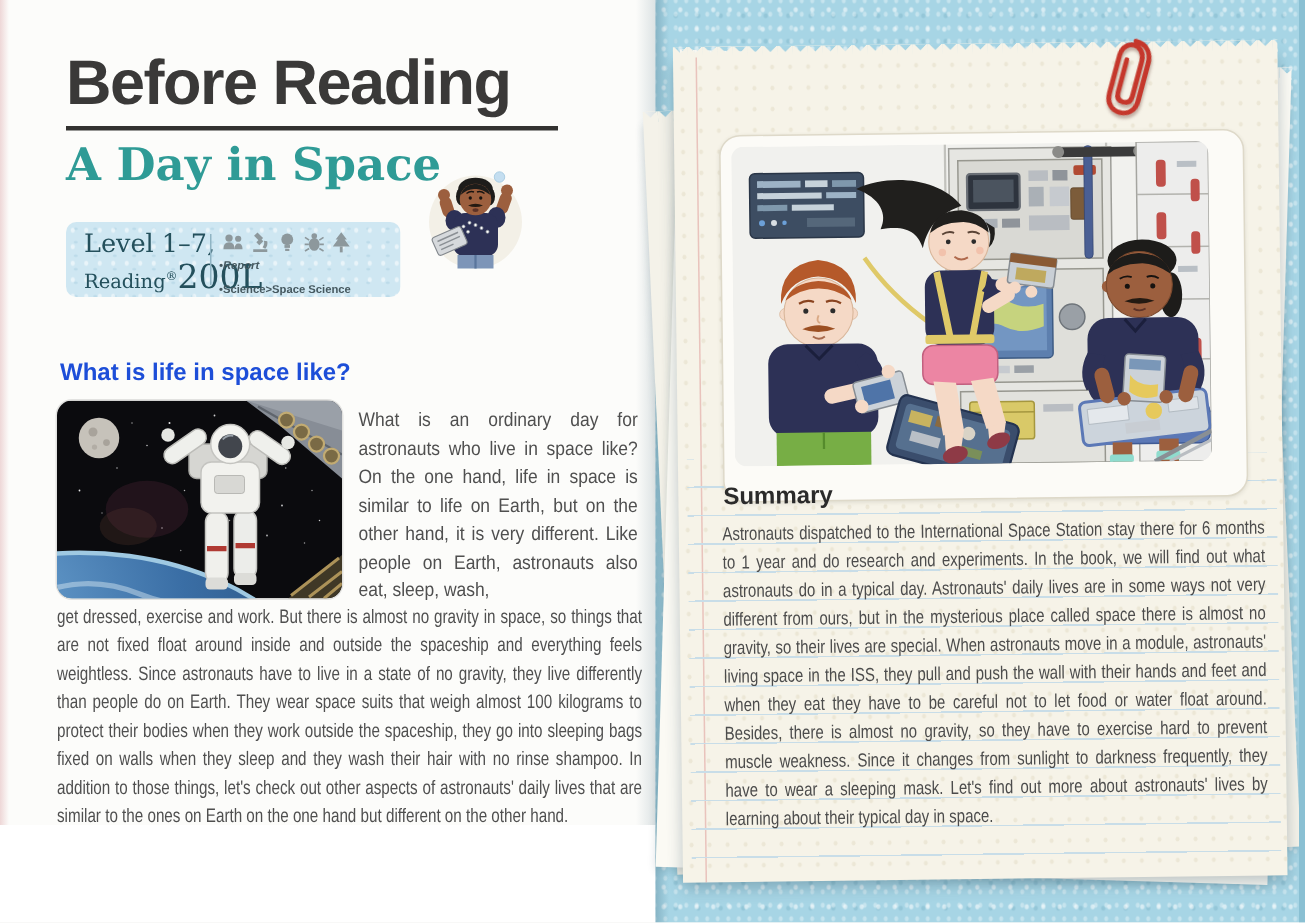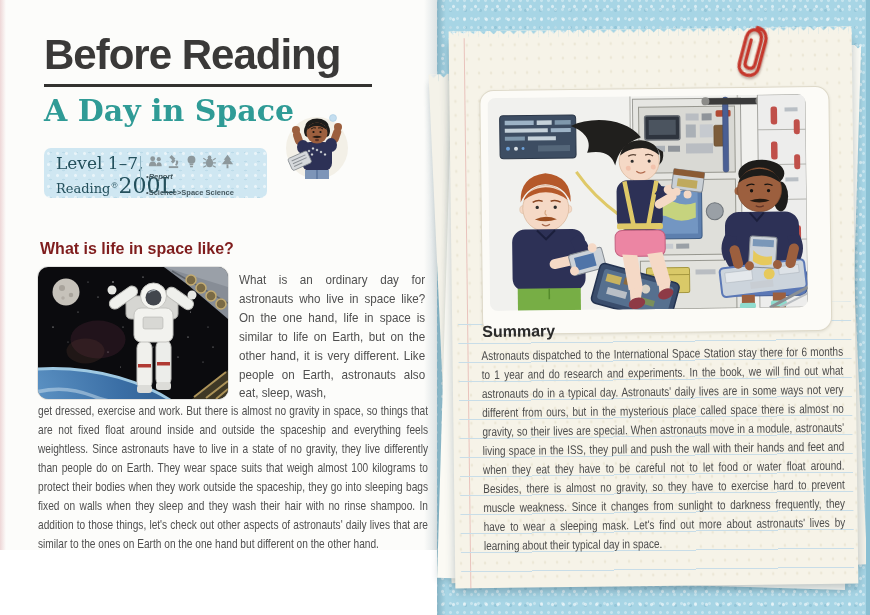--- a/index.html
+++ b/index.html
@@ -28,21 +28,21 @@
   .lexile-reg{font-size:8px;vertical-align:super;}
   .lexile-val{font-size:22px;}
   .level-divider{left:96px;top:8px;width:1px;height:34px;background:#8fb4c3;}
   .level-icons{left:104px;top:6px;display:flex;gap:3px;}
   .level-icons svg{width:15px;height:15px;fill:#8d989c;}
   .cat-line{left:102px;font-size:7.5px;font-weight:bold;color:#45585f;letter-spacing:0;}
   .cat1{top:26px;margin-top:14px;} .cat2{top:24px;font-style:italic;}
 
   .mascot{left:280px;top:108px;width:74px;height:77px;}
 
-  .section-heading{left:40px;top:240px;font-size:16px;font-weight:bold;color:#7f1d1d;}
+  .section-heading{left:40px;top:240px;font-size:16px;font-weight:bold;color:#1d4ed8;}
 
   .photo{left:38px;top:267px;width:190px;height:132px;border-radius:10px;overflow:hidden;
      box-shadow:0 0 0 1px rgba(0,0,0,.10);}
   .photo svg{display:block;width:190px;height:132px;}
 
   .intro-col{left:239px;top:271px;width:208px;font-size:13px;line-height:18.9px;
      text-align:justify;color:#4f4f4f;transform:scaleX(.895);transform-origin:0 0;}
   .body-block{left:38px;top:401px;width:500px;font-size:13px;line-height:19px;
      text-align:justify;color:#4f4f4f;transform:scaleX(.78);transform-origin:0 0;}
 

